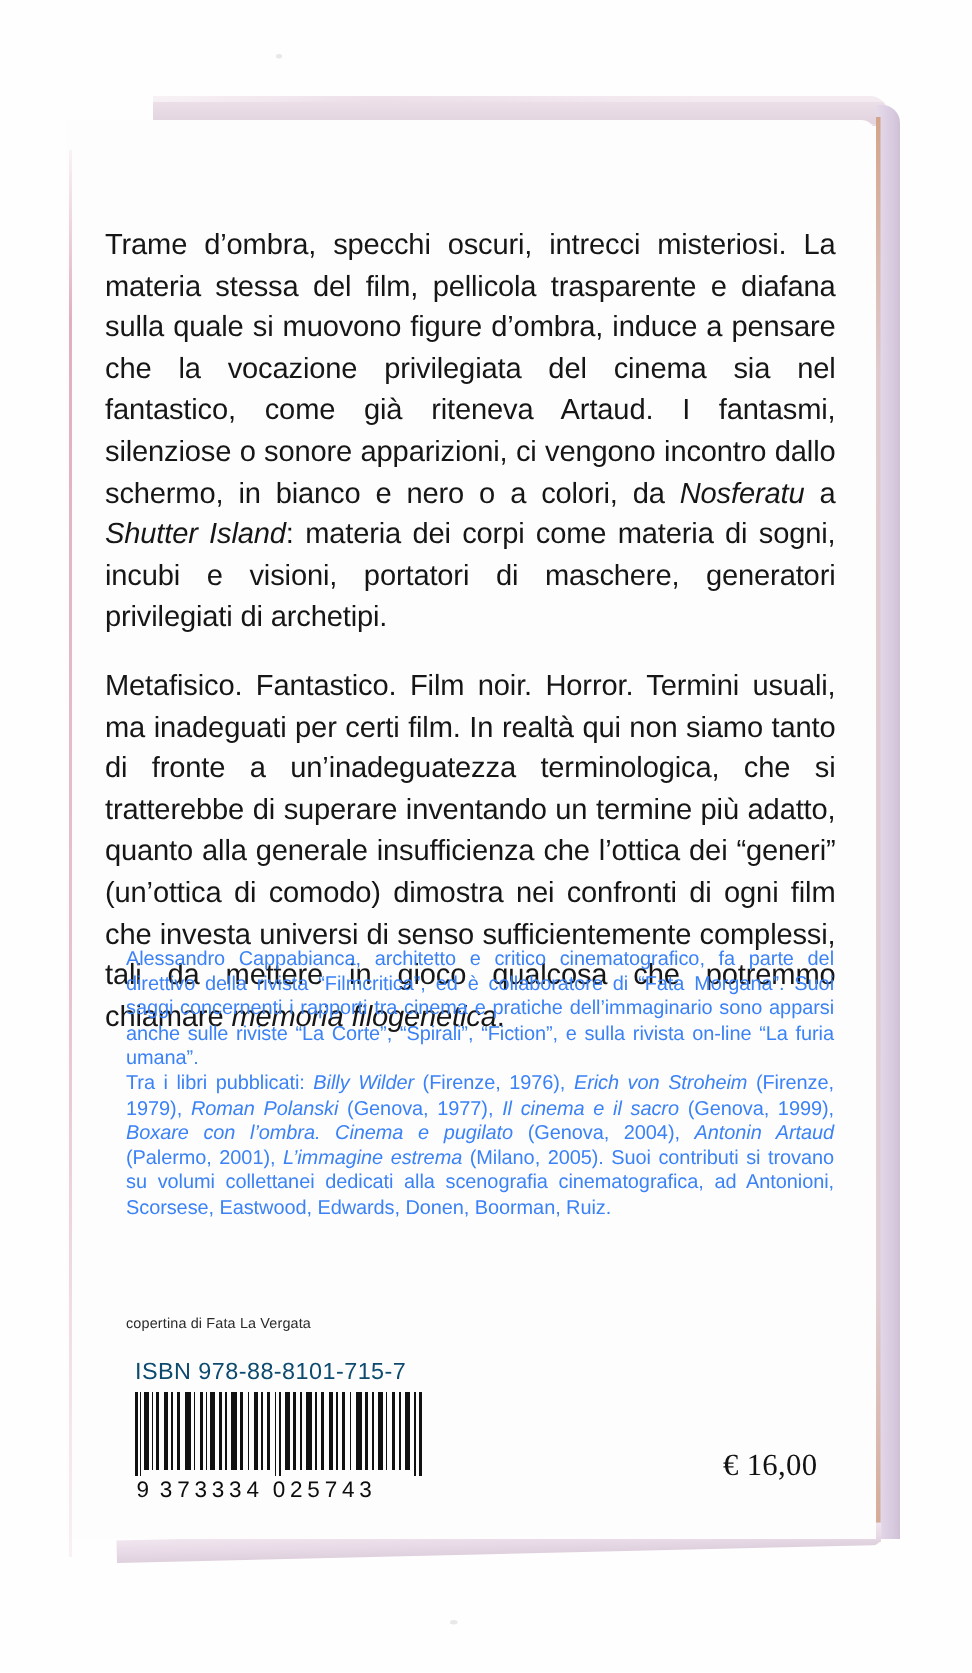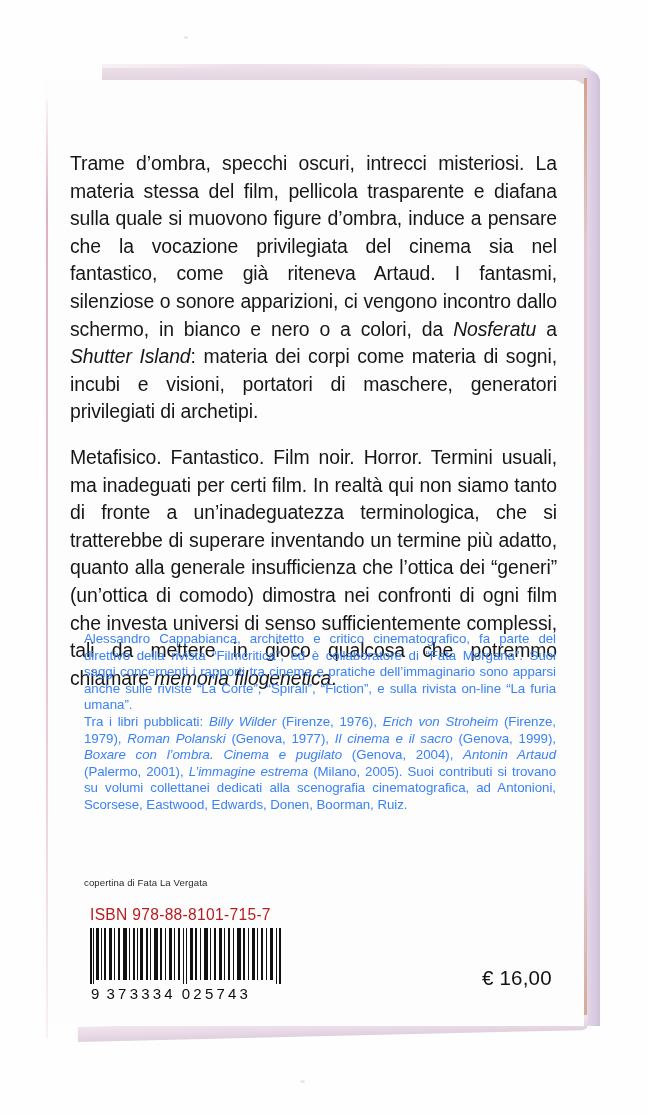--- a/index.html
+++ b/index.html
@@ -128,21 +128,21 @@
     font-size: 9.6px;
     color: #2a2a2a;
     letter-spacing: .1px;
   }
 
   .isbn {
     position: absolute;
     left: 46px;
     top: 826px;
     font-size: 15.6px;
-    color: #b91c1c;
+    color: #0c4a6e;
     letter-spacing: .3px;
   }
 
   
   .barcode-wrap {
     position: absolute;
     left: 46px;
     top: 848px;
     width: 195px;
   }
@@ -163,20 +163,21 @@
   .barcode-digits span:nth-child(2) { letter-spacing: 3.2px; }
   .barcode-digits span:nth-child(3) { letter-spacing: 3.2px; }
 
   .price {
     position: absolute;
     left: 438px;
     top: 886px;
     font-size: 20.5px;
     color: #121212;
     letter-spacing: .2px;
+    font-family: Liberation Serif, serif;
   }
 
   
   .speck {
     position: absolute;
     background: #d9d4d6;
     border-radius: 50%;
     opacity: .55;
   }
 </style>

